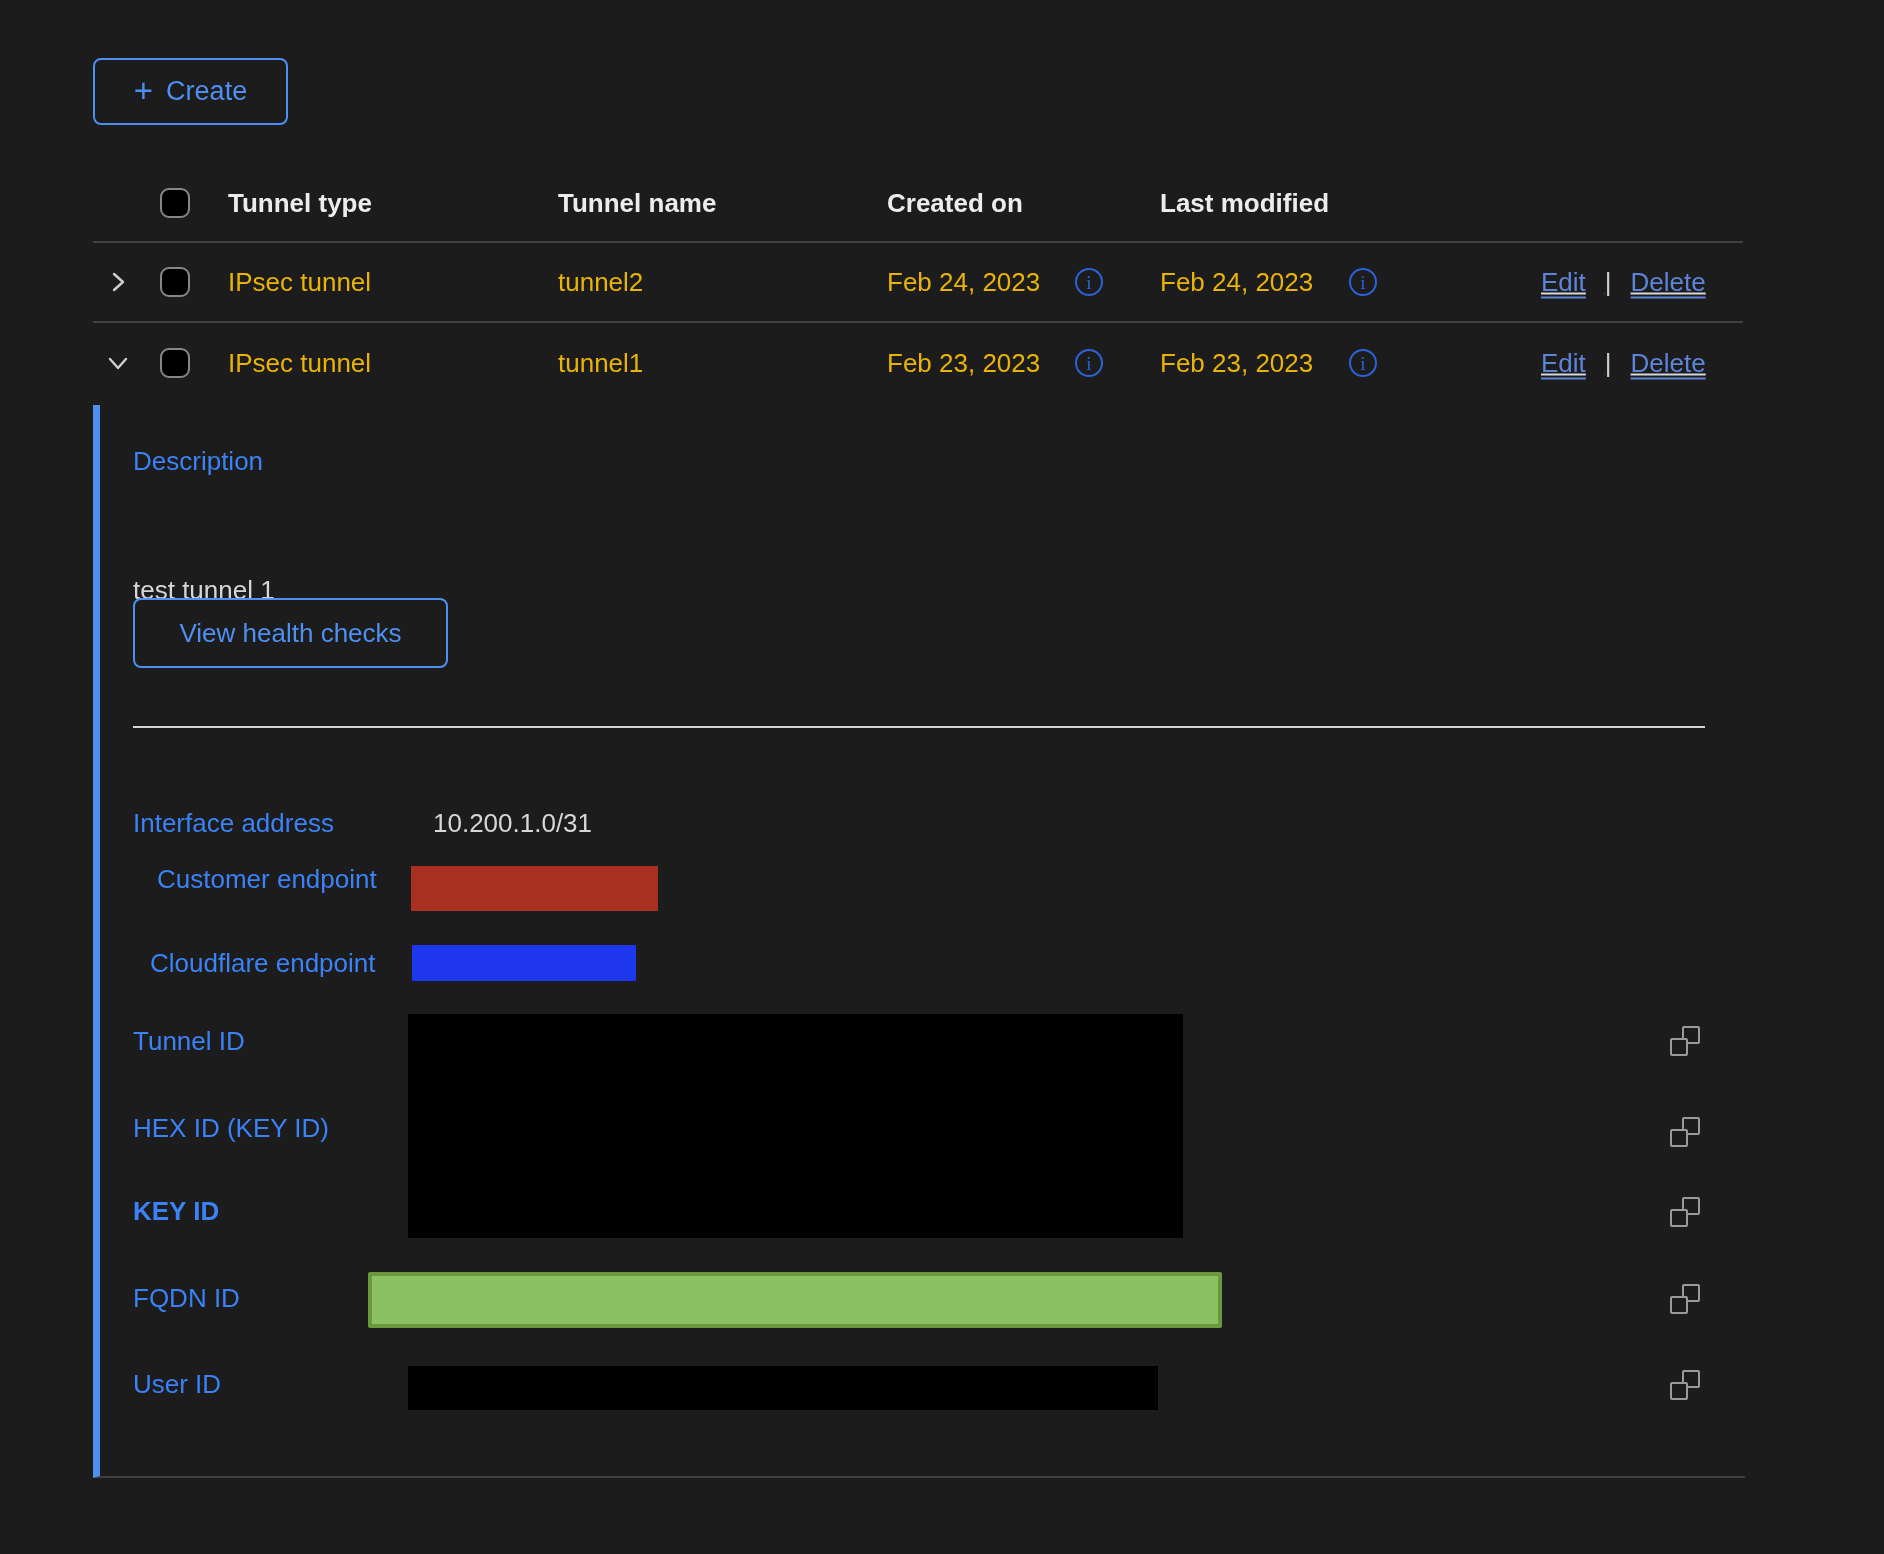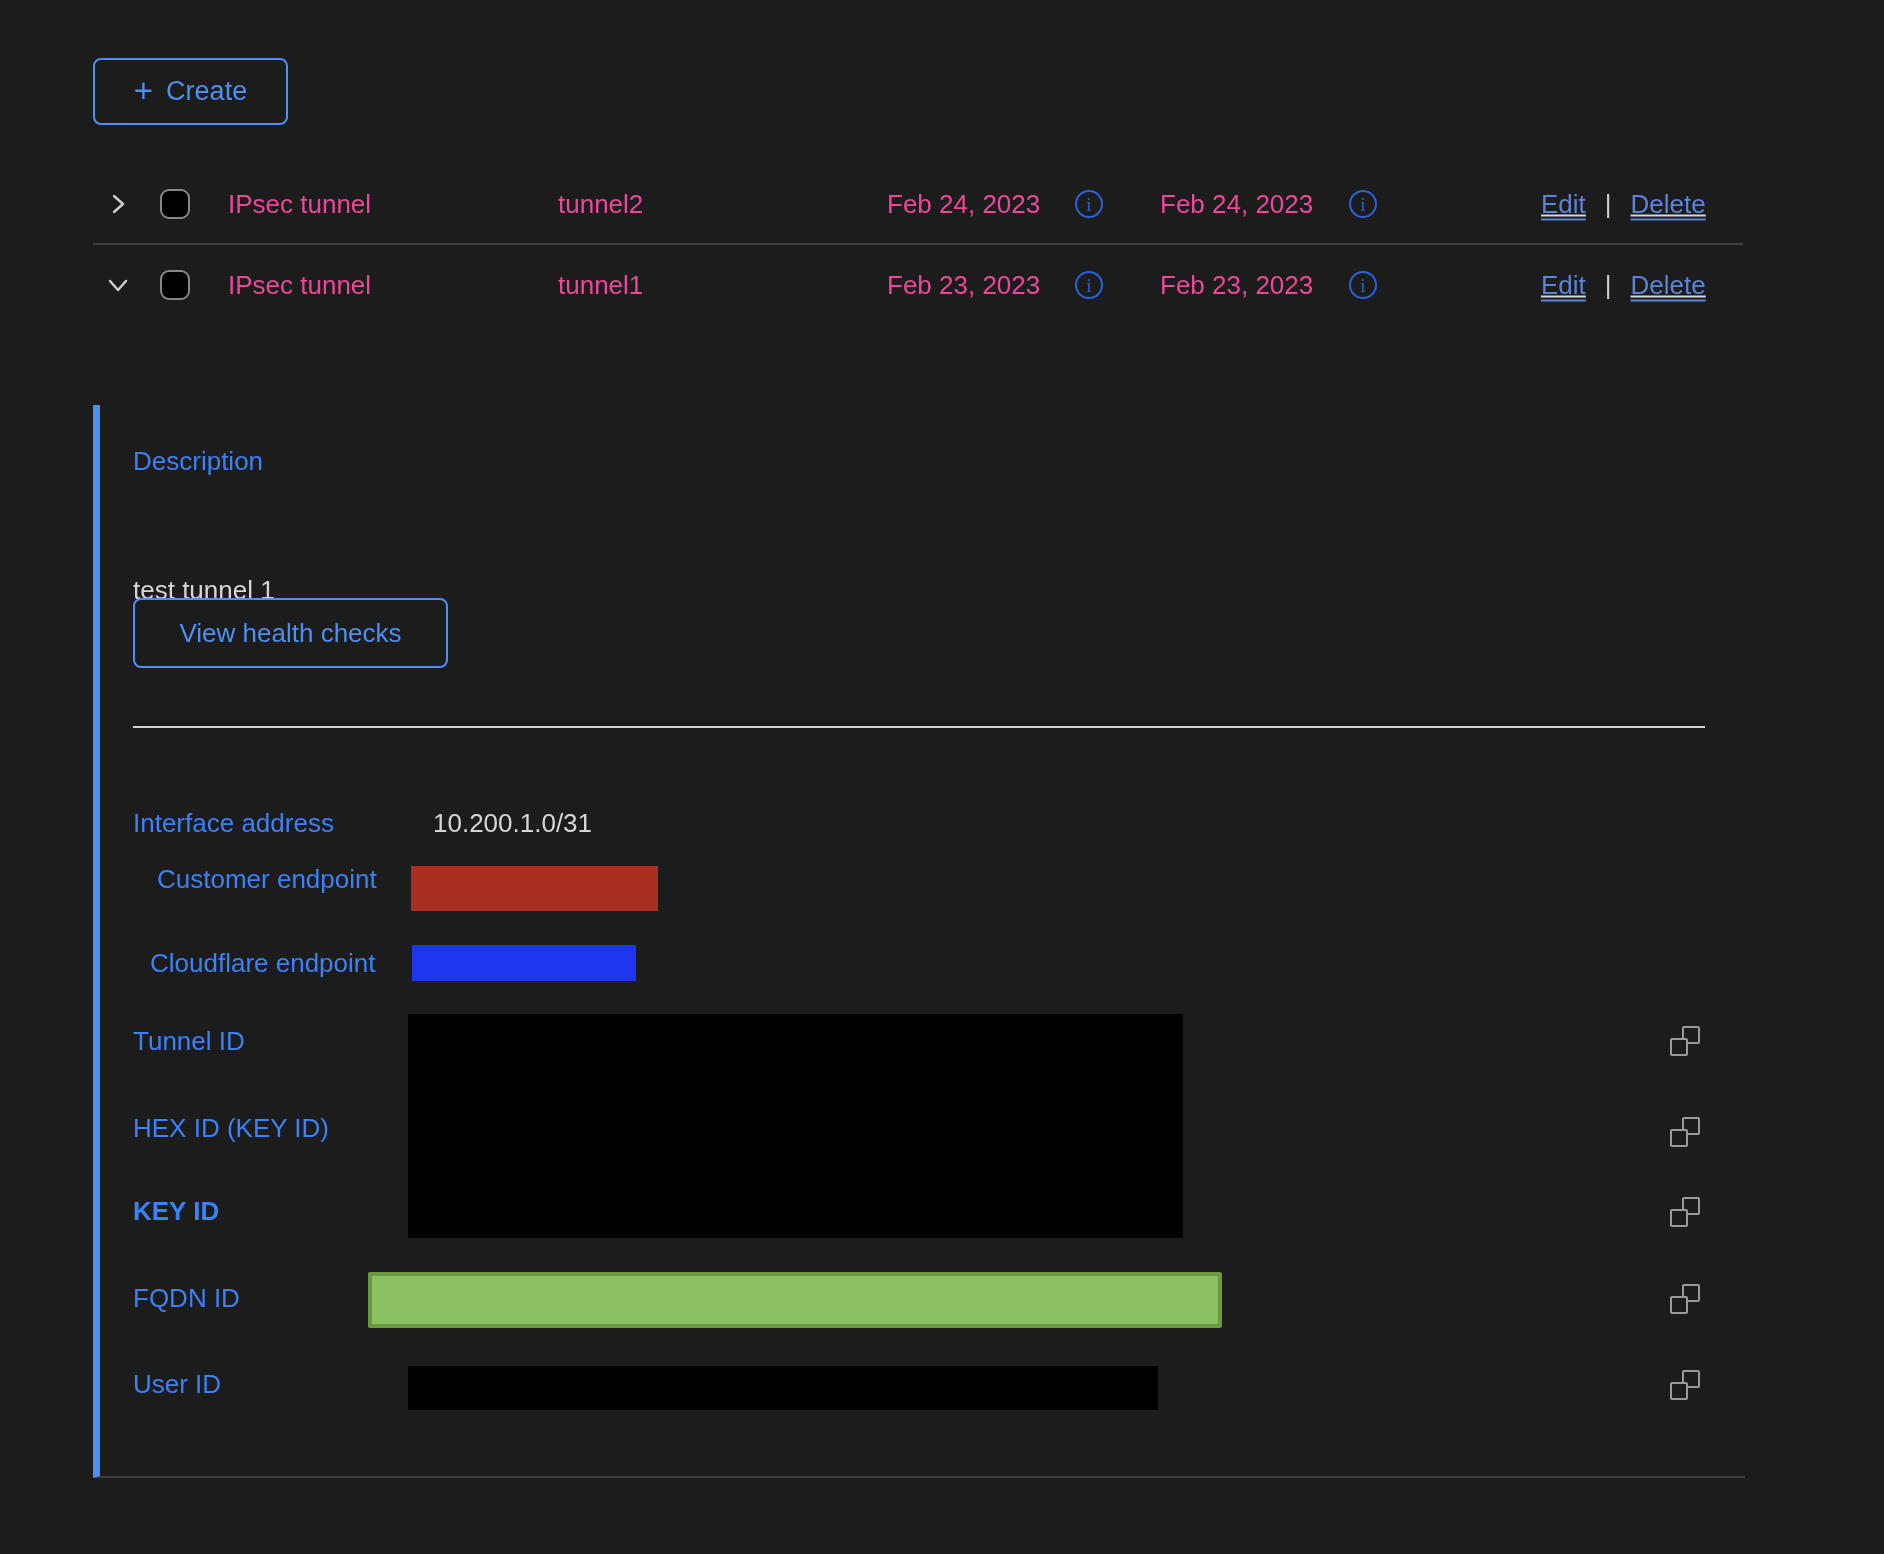--- a/index.html
+++ b/index.html
@@ -17,21 +17,21 @@
   }
   .create-btn .plus { font-size:33px; font-weight:400; line-height:1; margin-top:-3px; }
 
   
   .table { position:absolute; left:93px; top:165px; width:1650px; }
   .thead { position:relative; height:78px; border-bottom:2px solid #414141; }
   .trow  { position:relative; height:80px; }
   .trow.bordered { border-bottom:2px solid #414141; }
   .cell { position:absolute; top:50%; transform:translateY(-50%); white-space:nowrap; }
   .th { font-weight:700; color:#ececec; font-size:26px; }
-  .td { color:#ec4899; font-size:26px; }
+  .td { color:#eab308; font-size:26px; }
   .c-chevron  { left:10px; }
   .c-checkbox { left:67px; }
   .c-type     { left:135px; }
   .c-name     { left:465px; }
   .c-created  { left:794px; }
   .c-icon1    { left:982px; }
   .c-modified { left:1067px; }
   .c-icon2    { left:1256px; }
   .c-actions  { left:1448px; }
 
@@ -93,20 +93,29 @@
 </head>
 <body>
 
 <button class="create-btn">
   <span class="plus">+</span>
   <span>Create</span>
 </button>
 
 <div class="table">
 
+  <div class="thead">
+    <span class="cell c-checkbox">
+        <span class="checkbox"></span>
+      </span>
+    <span class="cell th c-type">Tunnel type</span>
+    <span class="cell th c-name">Tunnel name</span>
+    <span class="cell th c-created">Created on</span>
+    <span class="cell th c-modified">Last modified</span>
+  </div>
 
   <div class="trow bordered">
     <span class="cell c-chevron">
       <svg class="chevron" viewBox="0 0 30 30">
         <path d="M11 7l9 8-9 8" stroke="#d0d0d0" stroke-width="2.4" fill="none" stroke-linecap="round" stroke-linejoin="round"></path>
       </svg>
     </span>
     <span class="cell c-checkbox">
         <span class="checkbox"></span>
       </span>

